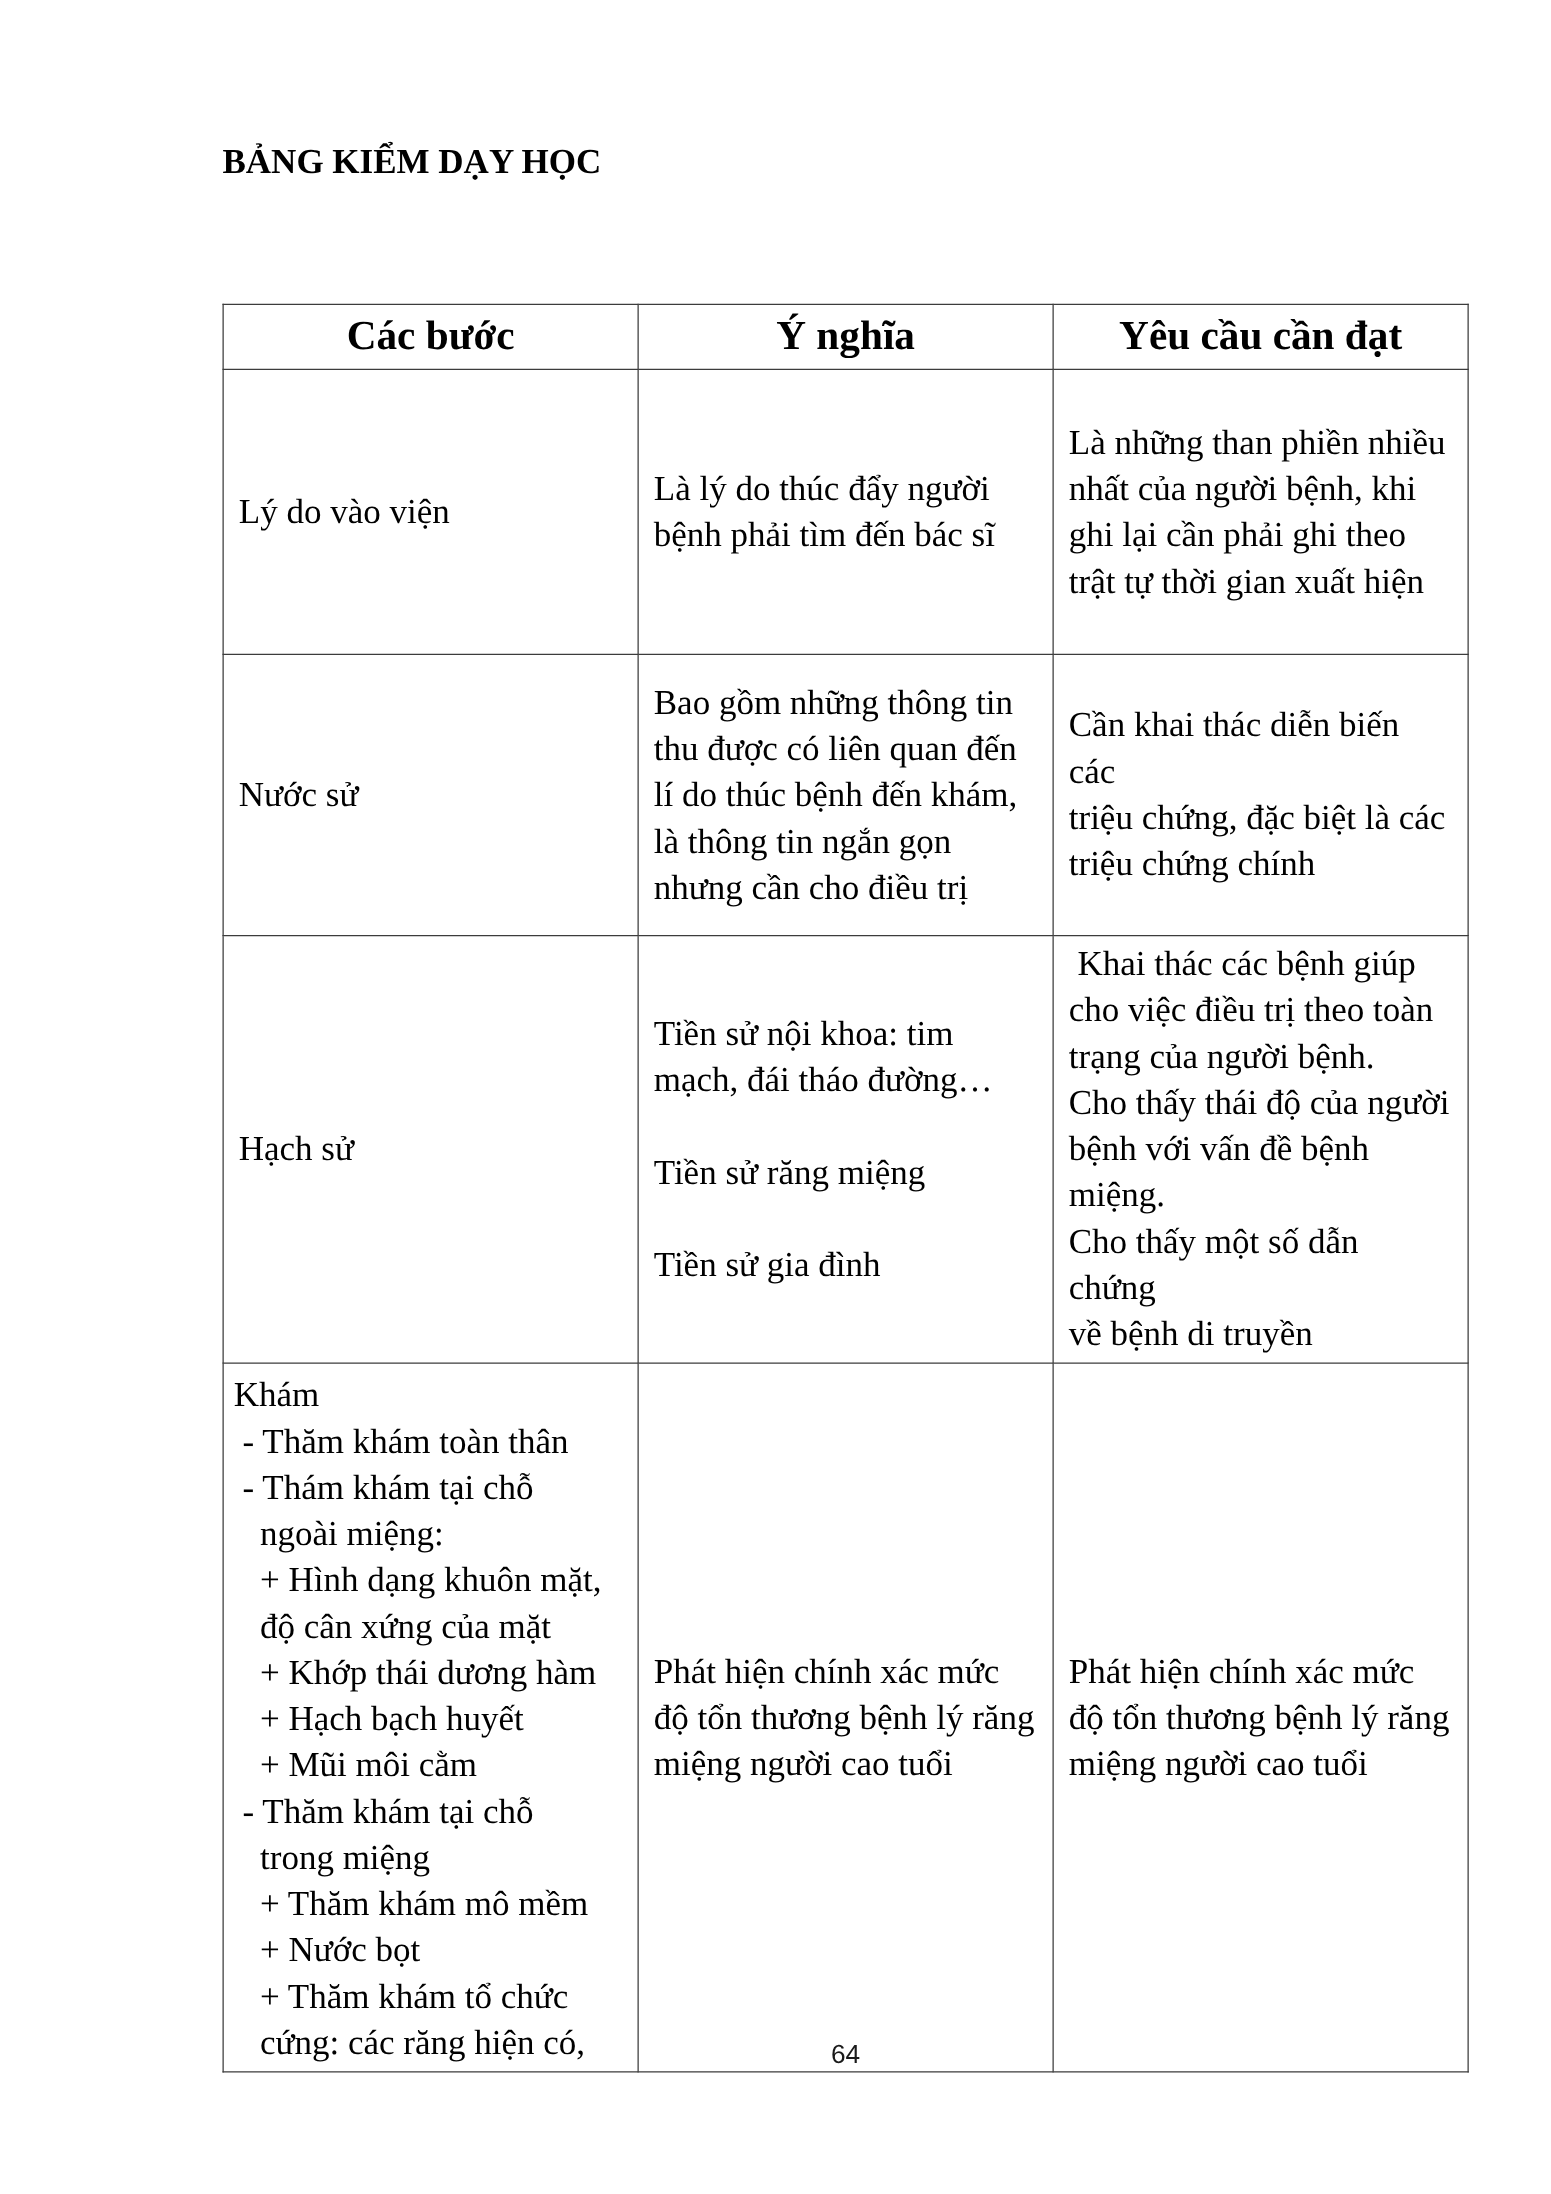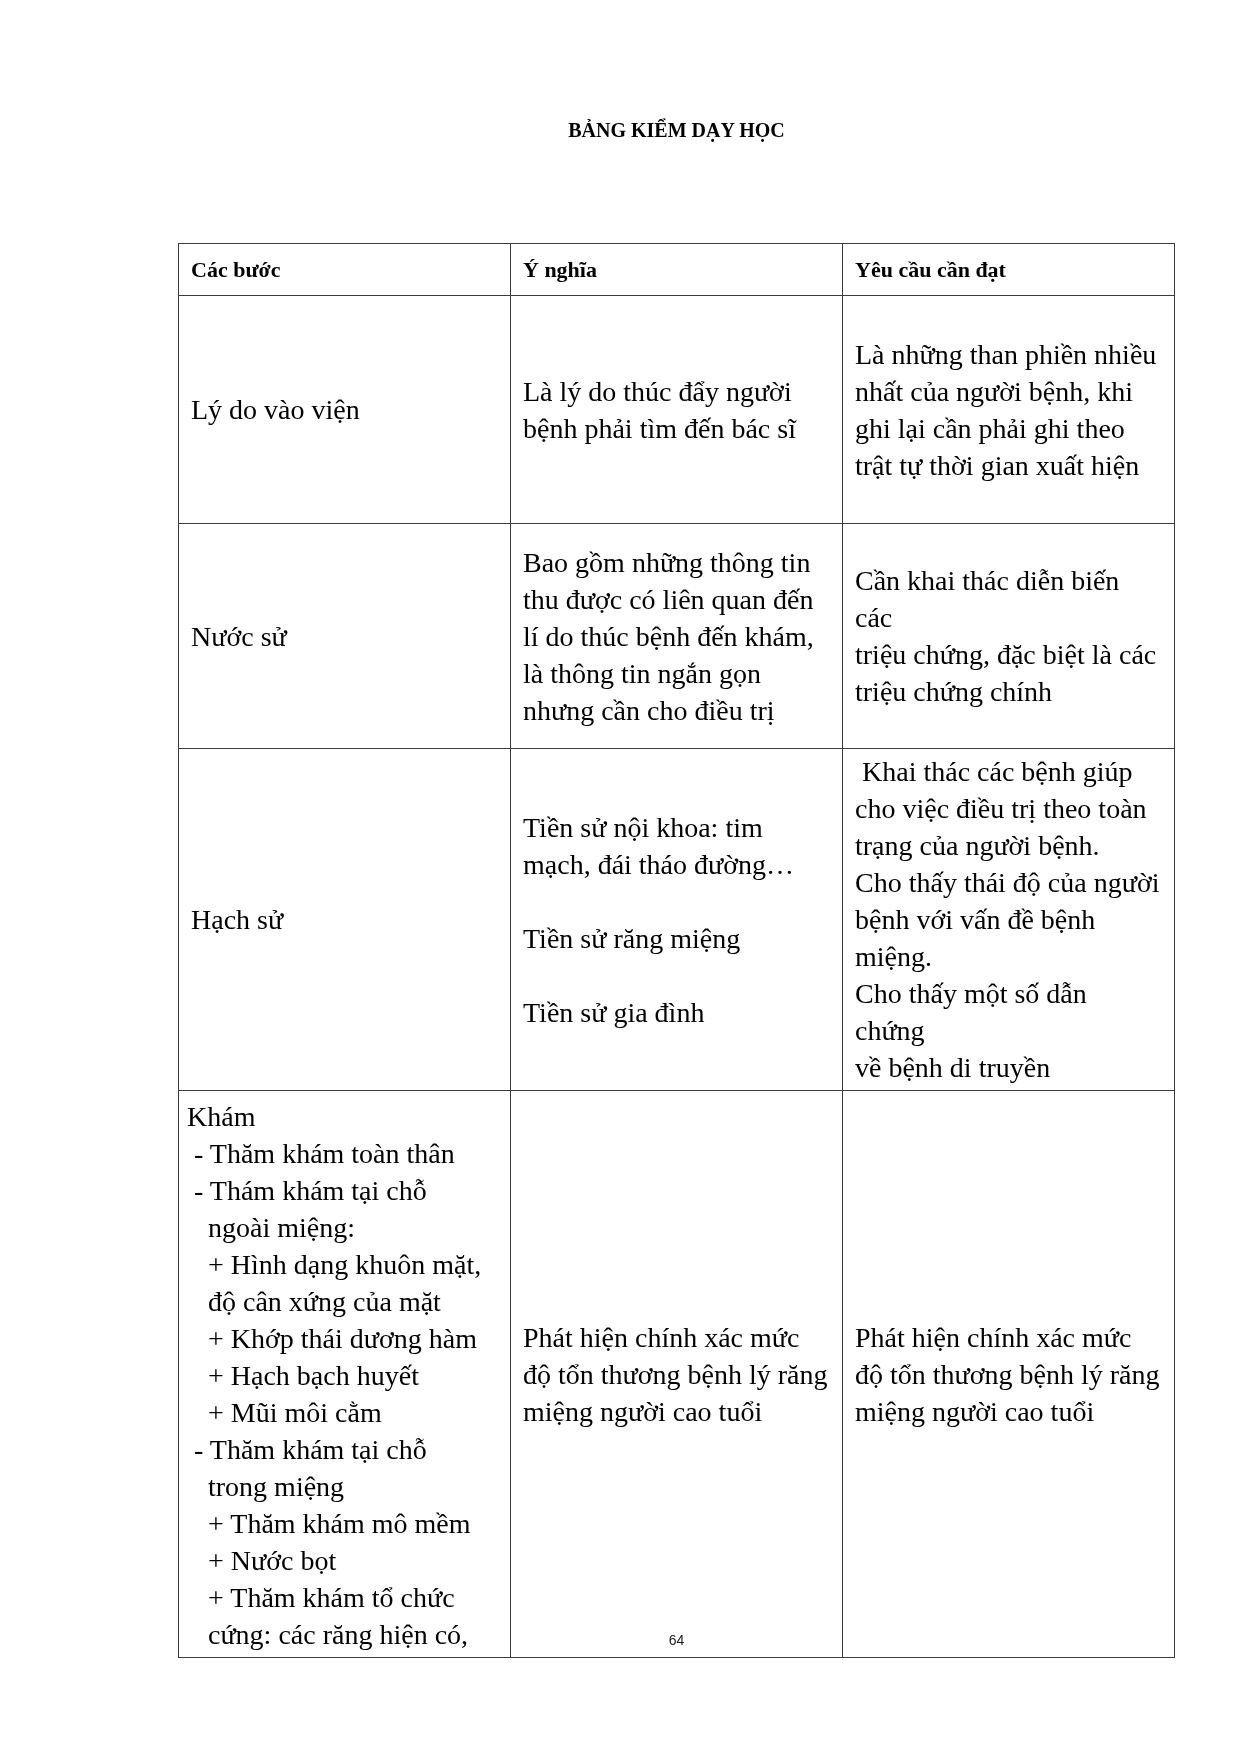--- a/index.html
+++ b/index.html
@@ -6,23 +6,23 @@
   html, body { background: #ffffff; }
   body {
     width: 1241px; height: 1755px;
     position: relative;
     font-family: "Liberation Serif", "DejaVu Serif", serif;
     color: #000;
   }
   .doc-title {
     position: absolute;
     left: 178px; top: 110px; width: 997px;
-    text-align: center;
+    text-align: left;
     font-weight: bold;
-    font-size: 20px;
+    font-size: 28px;
     line-height: 40px;
   }
   .table-wrap {
     position: absolute;
     left: 178px; top: 243px; width: 997px;
   }
   table.checklist {
     border-collapse: collapse;
     table-layout: fixed;
     width: 997px;
@@ -32,40 +32,40 @@
     border: 1.5px solid #3c3c3c;
     font-size: 28px;
     line-height: 37px;
     white-space: pre-wrap;
     vertical-align: middle;
     padding: 4px 12px;
     overflow: hidden;
   }
   th {
     height: 52px;
-    font-size: 22px;
+    font-size: 33px;
     font-weight: bold;
-    text-align: left;
+    text-align: center;
     white-space: normal;
   }
   tr.row-1 { height: 228px; }
   tr.row-2 { height: 225px; }
   tr.row-3 { height: 300px; }
   tr.row-4 { height: 560px; padding-left: 35px; }
   td.top-left {
     vertical-align: top;
     padding-top: 7px;
     padding-left: 8px;
   }
   .page-number {
     position: absolute;
     left: 178px; top: 1632px; width: 997px;
     text-align: center;
     font-family: "Liberation Sans", "DejaVu Sans", sans-serif;
-    font-size: 14px;
+    font-size: 21px;
     color: #1a1a1a;
   }
 </style>
 </head>
 <body>
 
 <div class="doc-title">
   <div>BẢNG KIỂM DẠY HỌC</div>
 </div>
 

